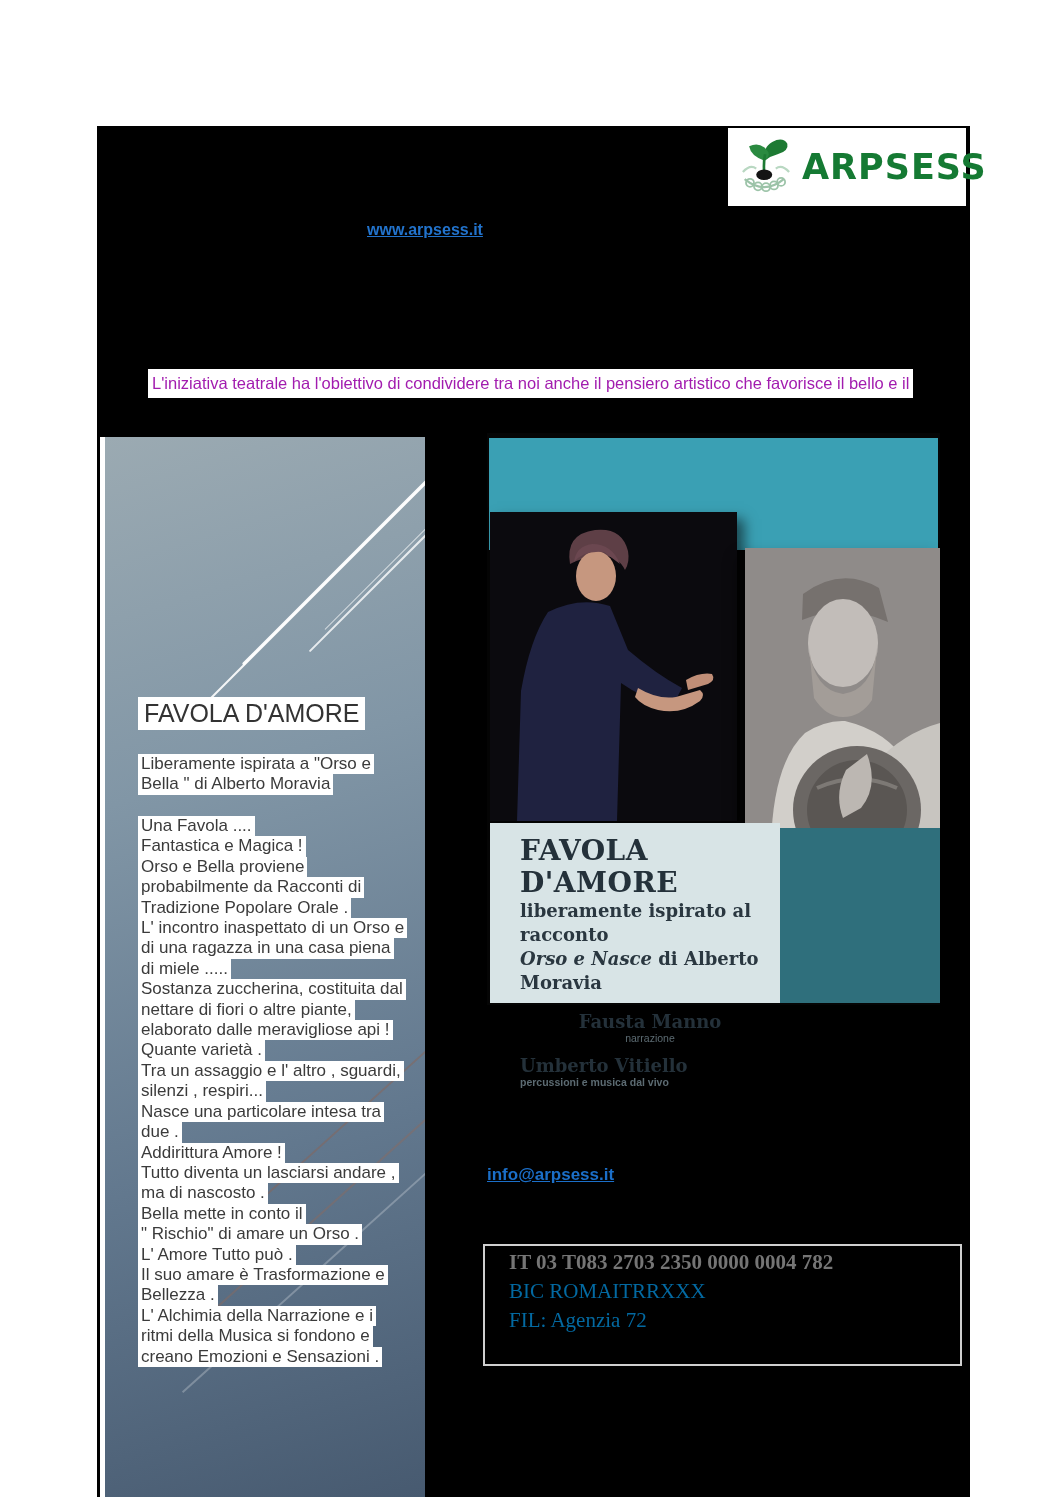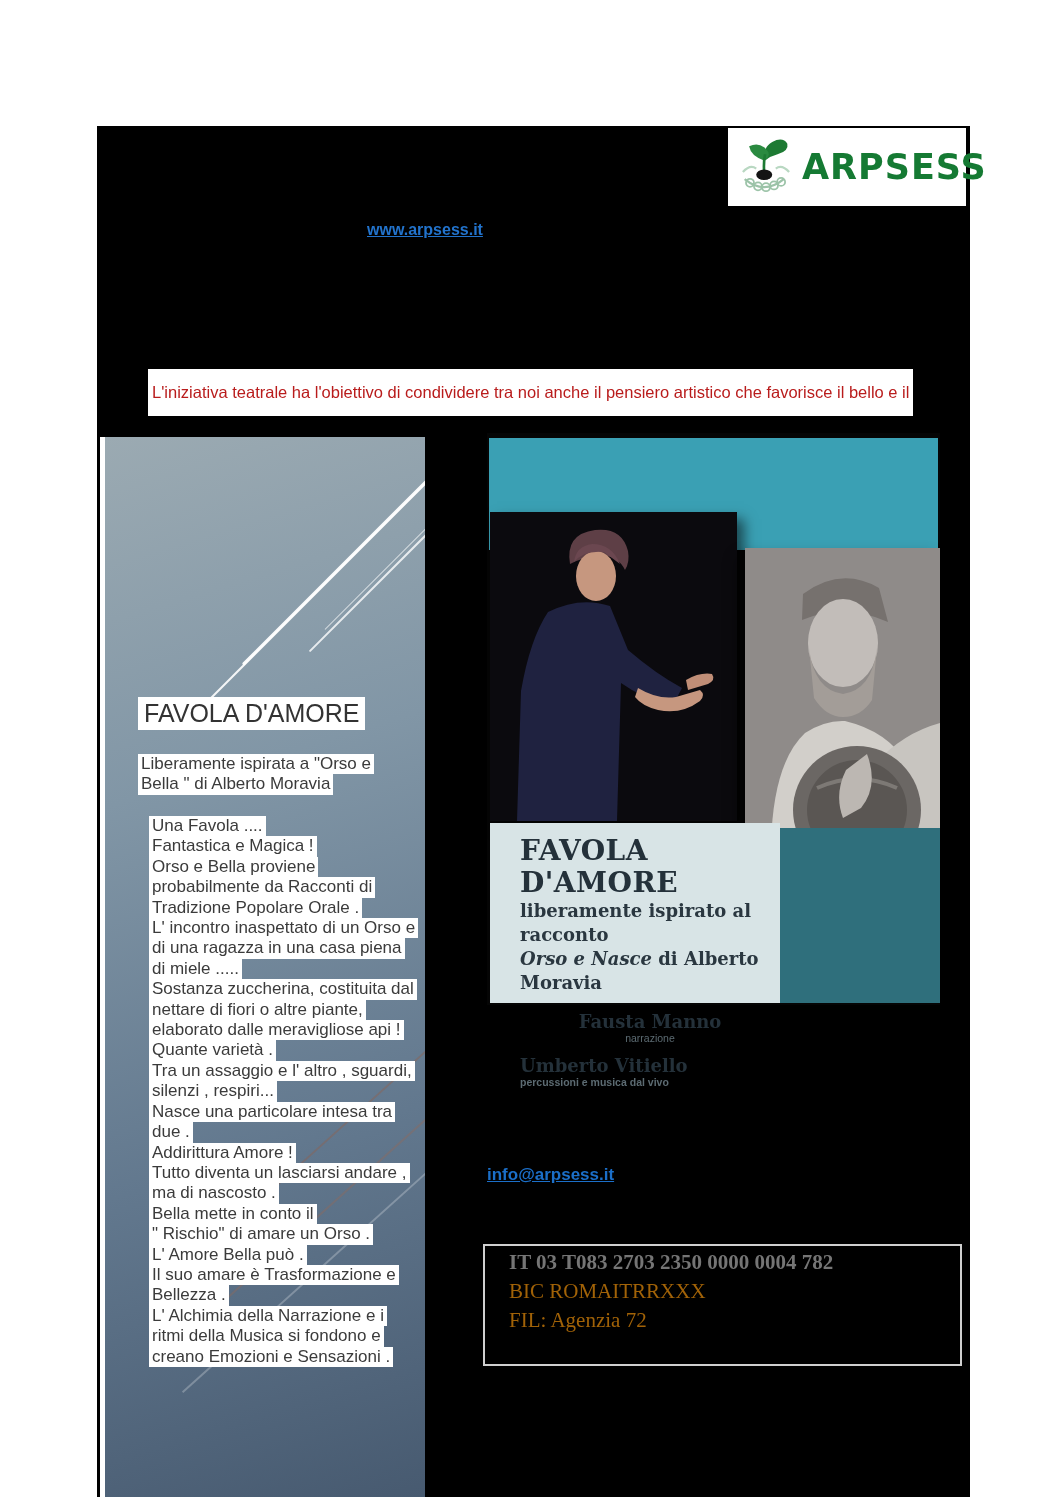--- a/index.html
+++ b/index.html
@@ -13,43 +13,43 @@
   .logo-text{font-family:"DejaVu Sans",sans-serif;font-weight:bold;font-size:35px;
              color:#157a33;letter-spacing:1px;}
 
   
   .website-link{position:absolute;left:367px;top:221px;font-size:16px;font-weight:bold;
                 color:#2273cc;text-decoration:underline;cursor:pointer;}
   .email-link{position:absolute;left:487px;top:1165px;font-size:17px;font-weight:bold;
               color:#1b6fc9;text-decoration:underline;cursor:pointer;}
 
   
-  .intro-line{position:absolute;background:#ffffff;color:#b91c1c;font-size:16.5px;
-              line-height:23px;padding:12px 4px;white-space:nowrap;}
+  .intro-line{position:absolute;background:#ffffff;color:#a21caf;font-size:16.5px;
+              line-height:23px;padding:3px 4px;white-space:nowrap;}
   .intro-1{left:148px;top:369px;}
   .intro-2{left:99px;top:392px;}
 
   
   .blue-panel{position:absolute;left:100px;top:437px;width:320px;height:1060px;
               border-left:5px solid #ffffff;overflow:hidden;
               background:linear-gradient(163deg,#9baab2 0%,#8196a6 32%,#62788e 66%,#475a70 100%);}
   .streak{position:absolute;background:#ffffff;transform-origin:right center;border-radius:2px;}
   .s1{top:14px;right:-30px;width:300px;height:3px;transform:rotate(-45deg);opacity:.95;}
   .s2{top:34px;right:-12px;width:340px;height:2px;transform:rotate(-45deg);opacity:.9;}
   .s3{top:58px;right:-40px;width:220px;height:2px;transform:rotate(-45deg);opacity:.8;}
   .s4{top:86px;right:-6px;width:150px;height:1px;transform:rotate(-45deg);opacity:.6;}
   .rust{position:absolute;transform-origin:right center;height:2px;}
   .r1{top:560px;right:-60px;width:430px;background:#8d6250;transform:rotate(-42deg);opacity:.45;}
   .r2{top:610px;right:-80px;width:470px;background:#936a57;transform:rotate(-42deg);opacity:.4;}
   .r3{top:700px;right:-40px;width:380px;background:#ffffff;transform:rotate(-42deg);opacity:.25;}
 
   .panel-title{position:absolute;left:33px;top:260px;display:table;background:#ffffff;
                color:#333333;font-size:25px;line-height:33px;padding:0 6px;white-space:nowrap;}
   .panel-sub{position:absolute;left:33px;top:317px;}
-  .panel-lines{position:absolute;left:44px;top:379px;}
+  .panel-lines{position:absolute;left:33px;top:379px;}
   .strip{display:table;background:#ffffff;color:#3b3b3b;font-size:17px;line-height:20.4px;
          padding:0 3px;white-space:nowrap;}
 
   
   .poster{position:absolute;left:487px;top:433px;width:453px;height:572px;background:#050505;}
   .teal-band{position:absolute;left:2px;top:5px;right:2px;height:112px;background:#3aa0b4;}
   .photo-woman{position:absolute;left:3px;top:79px;width:247px;height:309px;background:#0b0a0e;
                box-shadow:7px 7px 12px rgba(0,0,0,.55);}
   .photo-man{position:absolute;left:258px;top:115px;width:195px;height:297px;background:#8f8b89;
              box-shadow:-7px 9px 14px rgba(0,0,0,.45);overflow:hidden;}
@@ -67,21 +67,21 @@
                   font-size:18px;color:#24313a;line-height:21px;}
   .performer-role{font-size:10.5px;color:#5c6b72;line-height:13px;}
   .role-bold{font-weight:bold;}
   .p1{margin-top:16px;text-align:center;} .p2{margin-top:10px;}
 
   
   .bank-box{position:absolute;left:483px;top:1244px;width:479px;height:122px;
             border:2px solid #cfcfcf;box-sizing:border-box;padding:2px 0 0 24px;
             font-family:"Liberation Serif","DejaVu Serif",serif;}
   .bank-iban{font-size:21px;font-weight:bold;color:#757575;line-height:29px;white-space:nowrap;}
-  .bank-line{font-size:21px;color:#a16207;line-height:29px;white-space:nowrap;}
+  .bank-line{font-size:21px;color:#0369a1;line-height:29px;white-space:nowrap;}
 </style>
 </head>
 <body>
 
 <div class="page">
 
   <div class="black-box"></div>
 
   <div class="logo-box">
     <span>
@@ -137,21 +137,21 @@
         <span class="strip">Quante varietà .</span>
         <span class="strip">Tra un assaggio e l' altro , sguardi,</span>
         <span class="strip">silenzi , respiri...</span>
         <span class="strip">Nasce una particolare intesa tra</span>
         <span class="strip">due .</span>
         <span class="strip">Addirittura Amore !</span>
         <span class="strip">Tutto diventa un lasciarsi andare ,</span>
         <span class="strip">ma di nascosto .</span>
         <span class="strip">Bella mette in conto il</span>
         <span class="strip">" Rischio" di amare un Orso .</span>
-        <span class="strip">L' Amore Bella può .</span>
+        <span class="strip">L' Amore Tutto può .</span>
         <span class="strip">Il suo amare è Trasformazione e</span>
         <span class="strip">Bellezza .</span>
         <span class="strip">L' Alchimia della Narrazione e i</span>
         <span class="strip">ritmi della Musica si fondono e</span>
         <span class="strip">creano Emozioni e Sensazioni .</span>
       </div>
   </div>
 
   <div class="poster">
     <div class="teal-band"></div>

